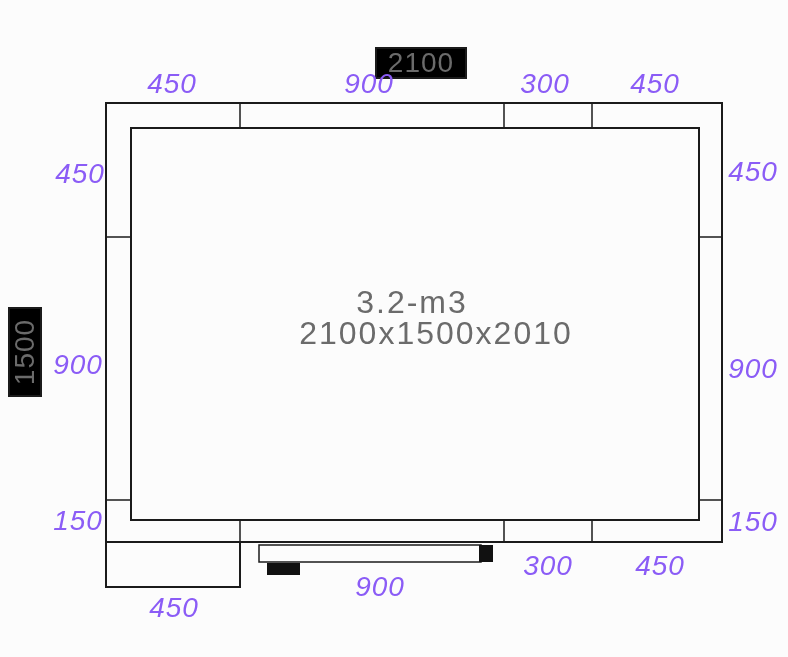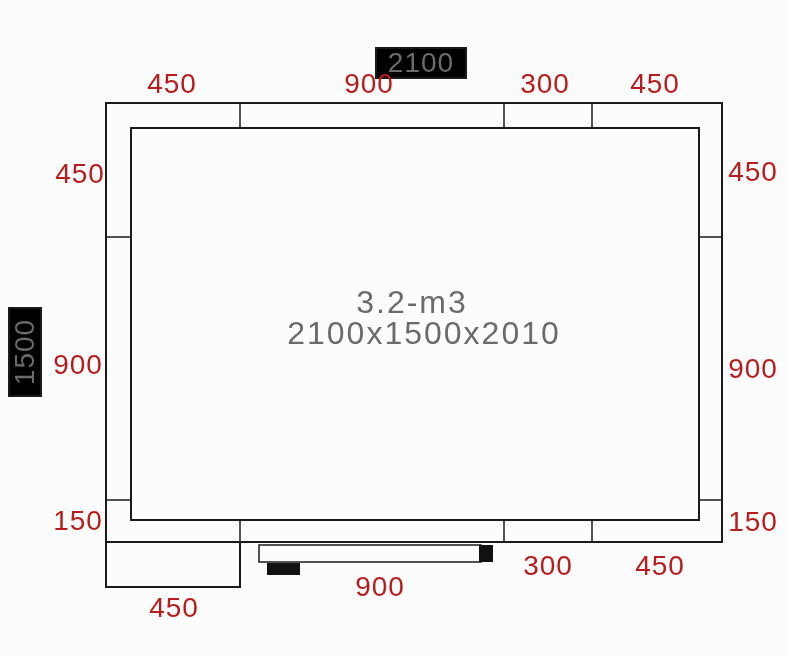--- a/index.html
+++ b/index.html
@@ -19,23 +19,24 @@
     position: absolute;
     left: 0;
     top: 0;
   }
   .dim {
     position: absolute;
     transform: translate(-50%, -50%);
     font-size: 28px;
     font-weight: 300;
     letter-spacing: 1px;
-    color: #b91c1c;
+    color: #8b5cf6;
     white-space: nowrap;
     line-height: 1;
+    font-style: italic;
   }
   .room-text {
     position: absolute;
     transform: translate(-50%, -50%);
     font-size: 32px;
     font-weight: 300;
     letter-spacing: 2px;
     color: #6b6b6b;
     white-space: nowrap;
     line-height: 1;
@@ -115,15 +116,15 @@
   <div class="dim" style="left:753px; top:172px;">450</div>
   <div class="dim" style="left:753px; top:369px;">900</div>
   <div class="dim" style="left:753px; top:522px;">150</div>
 
   <div class="dim" style="left:380px; top:587px;">900</div>
   <div class="dim" style="left:548px; top:566px;">300</div>
   <div class="dim" style="left:660px; top:566px;">450</div>
   <div class="dim" style="left:174px; top:608px;">450</div>
 
   <div class="room-text" style="left:412px; top:302px;">3.2-m3</div>
-  <div class="room-text" style="left:424px; top:333px;">2100x1500x2010</div>
+  <div class="room-text" style="left:436px; top:333px;">2100x1500x2010</div>
 
 </div>
 
 </body></html>

